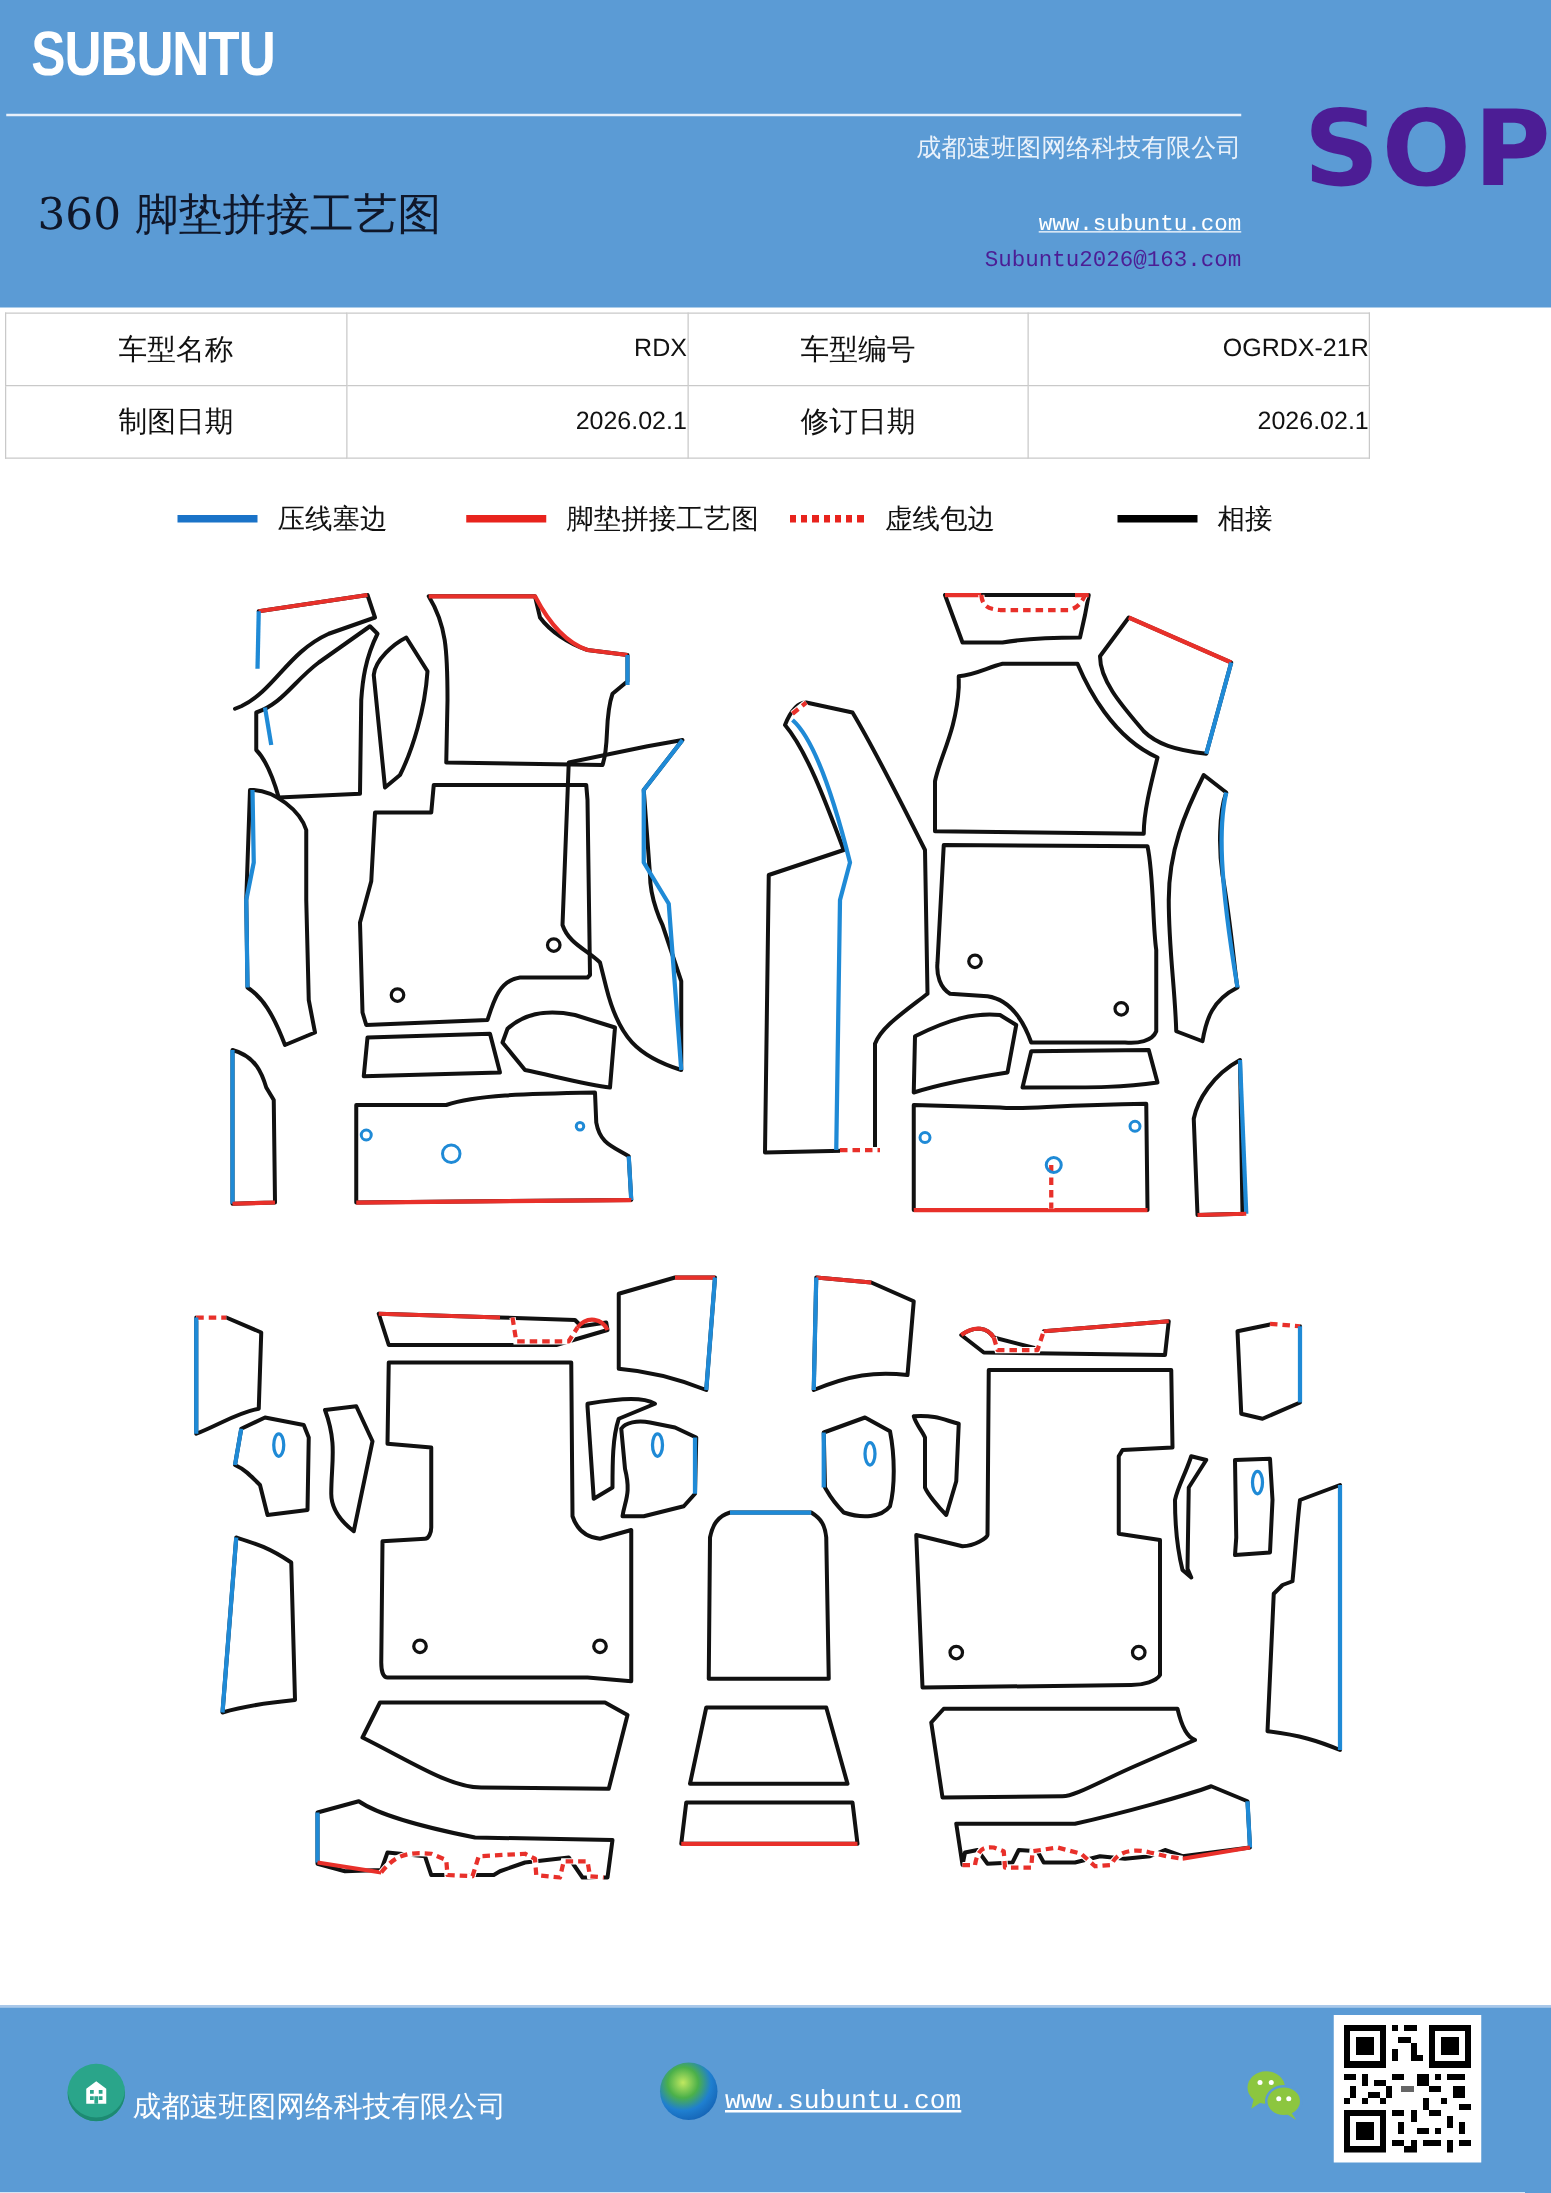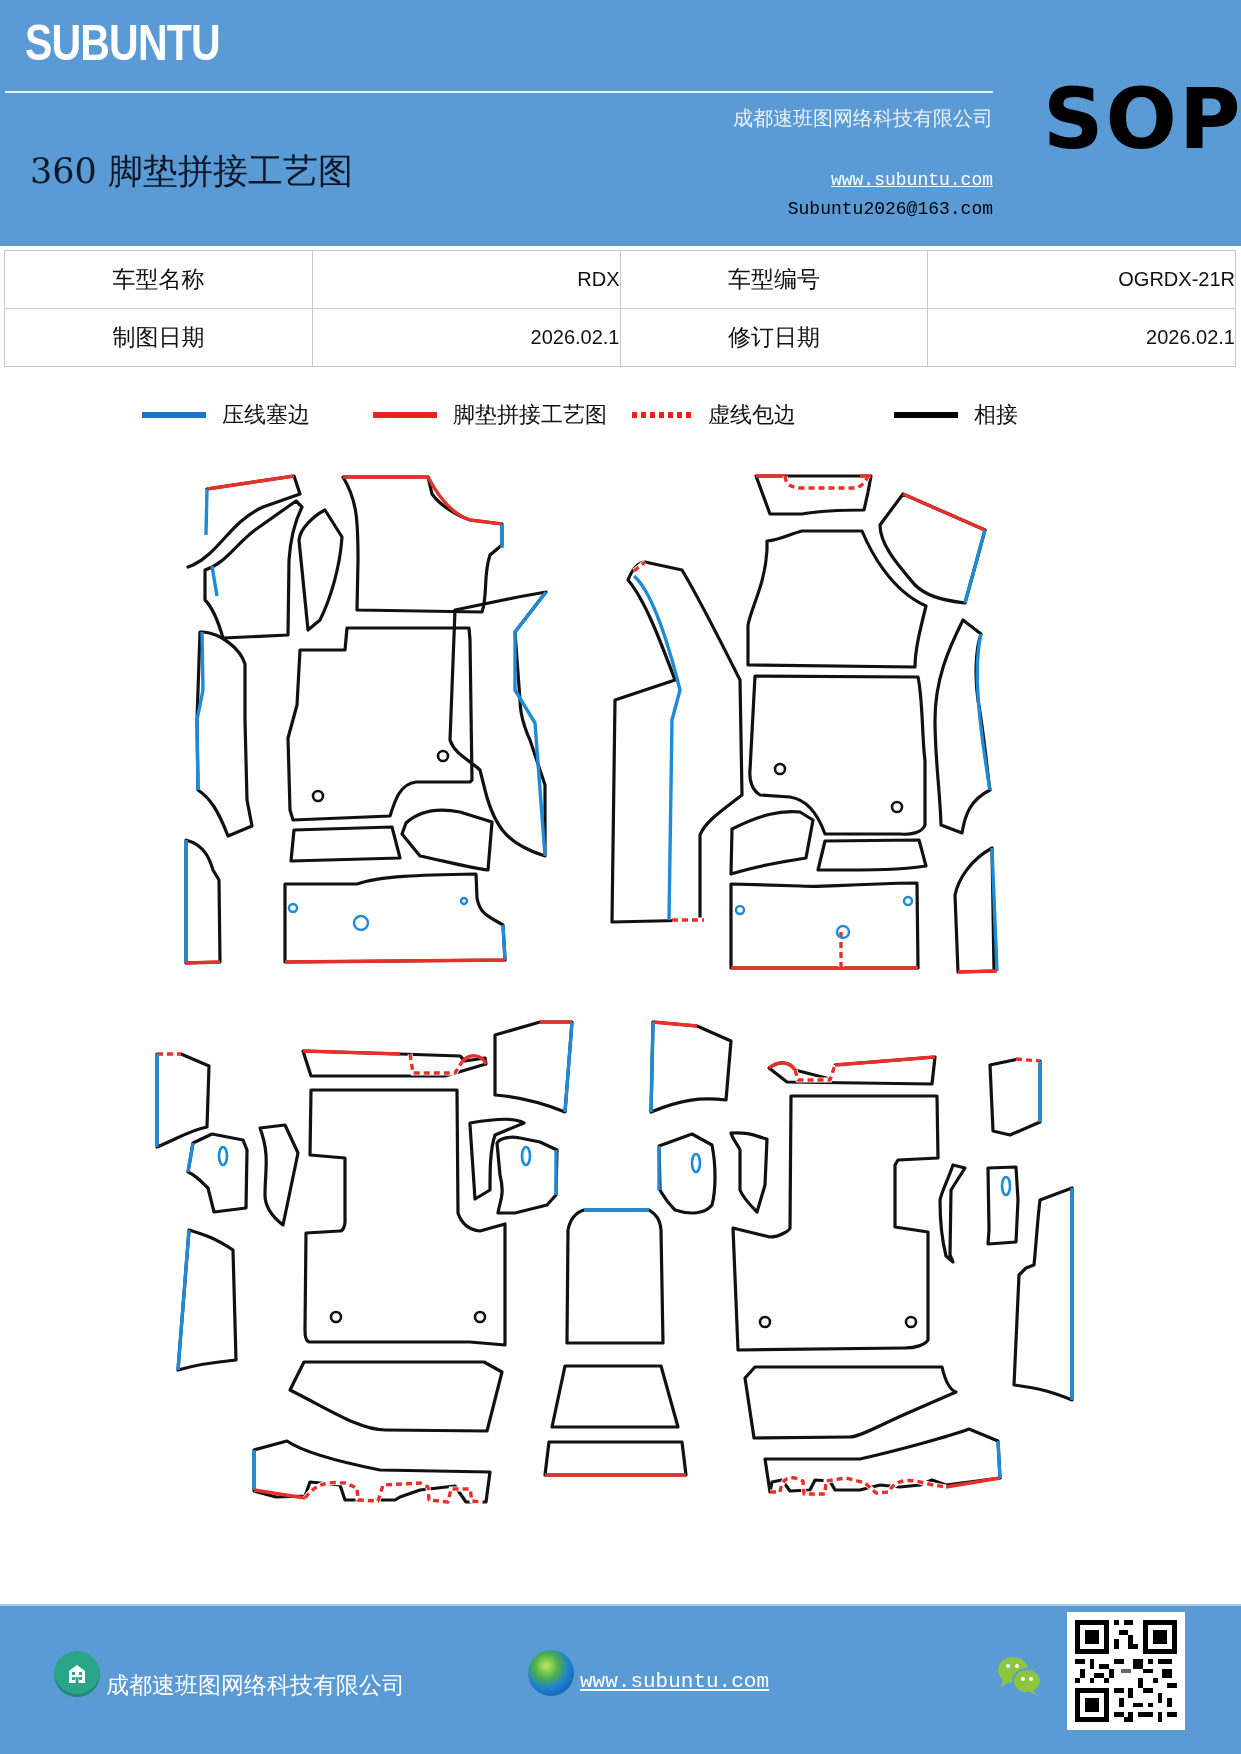--- a/index.html
+++ b/index.html
@@ -6,24 +6,24 @@
   html, body { width:1241px; height:1754px; background:#ffffff; overflow:hidden; }
   body { position:relative; font-family:"DejaVu Serif", serif; }
 
   .header { position:absolute; left:0; top:0; width:1241px; height:246px; background:#5b9bd5; }
   .brand { position:absolute; left:25px; top:14px; color:#fff; font-family:"Liberation Sans", sans-serif;
            font-weight:bold; font-size:50px; letter-spacing:-1px; transform:scaleX(0.82); transform-origin:left top; }
   .header-rule { position:absolute; left:5px; top:91px; width:988px; height:2px; background:#e8f0fa; }
   .doc-title { position:absolute; left:30px; top:148px; color:#0f172a; font-size:35px; font-family:"DejaVu Serif", serif; }
   .company { position:absolute; right:248px; top:105px; color:#eaf2fb; font-size:20px; text-align:right; }
   .website { position:absolute; right:248px; top:170px; color:#fff; font-size:18px; font-family:"Liberation Mono", monospace; text-decoration:underline; }
-  .email { position:absolute; right:248px; top:199px; color:#000000; font-size:18px; font-family:"Liberation Mono", monospace; }
-  .sop { position:absolute; left:1043px; top:70px; color:#000000; font-family:"DejaVu Sans", sans-serif; font-weight:bold; font-size:84px; letter-spacing:2px; }
-
-  .info-table { position:absolute; left:4px; top:250px; width:1232px; border-collapse:collapse; table-layout:fixed;border-radius:13px; }
+  .email { position:absolute; right:248px; top:199px; color:#4c1d95; font-size:18px; font-family:"Liberation Mono", monospace; }
+  .sop { position:absolute; left:1043px; top:70px; color:#4c1d95; font-family:"DejaVu Sans", sans-serif; font-weight:bold; font-size:84px; letter-spacing:2px; }
+
+  .info-table { position:absolute; left:4px; top:250px; width:1092px; border-collapse:collapse; table-layout:fixed;border-radius:13px; }
   .info-table td { border:1.5px solid #c9c9c9; height:58px; text-align:center; vertical-align:middle; color:#111; }
   .info-table td.lbl { font-size:23px; font-family:"DejaVu Sans", sans-serif; }
   .info-table td.val { font-size:20px; font-family:"Liberation Sans", sans-serif;text-align:right; }
 
   .legend { position:absolute; top:400px; left:0; width:1241px; height:40px; }
   .legend-item { position:absolute; top:0; display:flex; align-items:center; }
   .legend-swatch { width:64px; height:6px; margin-right:16px; }
   .legend-label { font-size:22px; font-family:"DejaVu Sans", sans-serif; color:#111;text-align:right; }
 
   .diagram { position:absolute; left:0; top:460px; width:1241px; height:1060px; }

